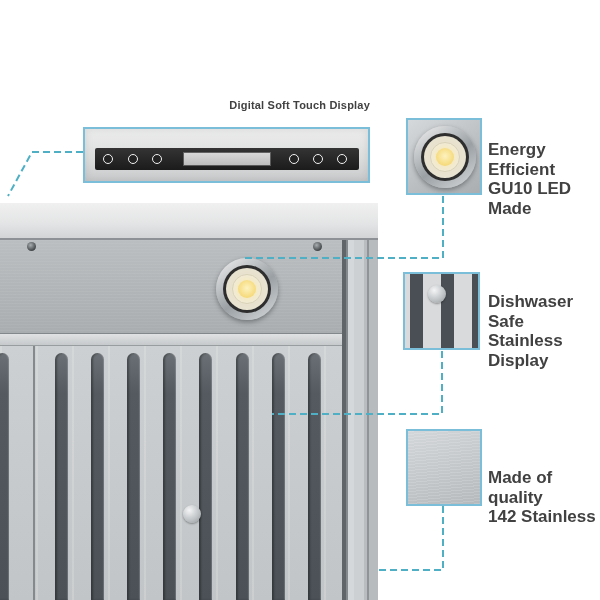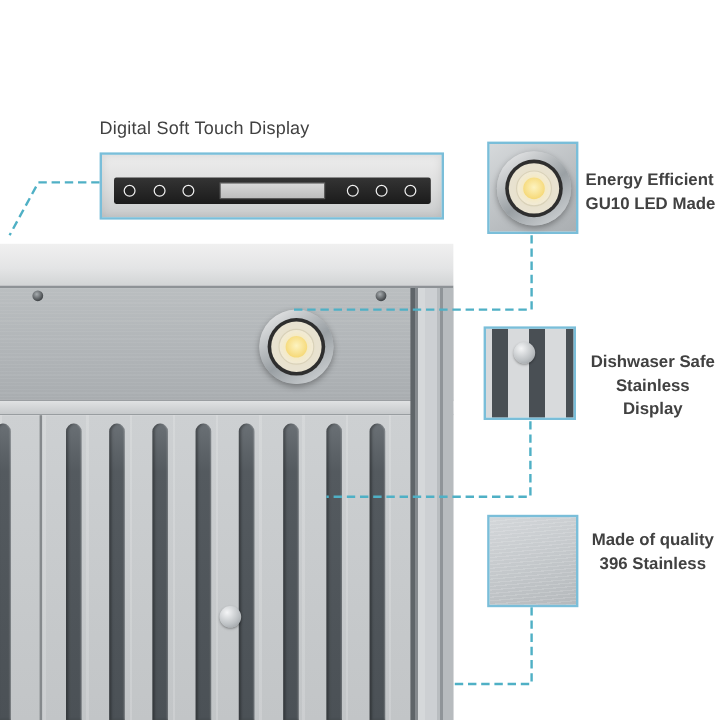--- a/index.html
+++ b/index.html
@@ -8,31 +8,31 @@
     font-family:"Liberation Sans", sans-serif;
   }
   .scene{position:absolute;inset:0;}
 
   
   .connectors{position:absolute;left:0;top:0;z-index:5;pointer-events:none;}
   .connectors polyline{fill:none;stroke:#4fb0c5;stroke-width:2;stroke-dasharray:7 4;}
 
   
   .title{
-    position:absolute;left:83px;top:99px;width:287px;text-align:left;
-    font-size:15px;font-weight:400;color:#414141;letter-spacing:.2px;z-index:6;
+    position:absolute;left:83px;top:99px;width:287px;text-align:right;
+    font-size:11px;font-weight:700;color:#414141;letter-spacing:.2px;z-index:6;
   }
   .label{
     position:absolute;left:488px;width:112px;
-    font-size:14px;line-height:19.5px;font-weight:600;color:#414141;z-index:6;
+    font-size:17px;line-height:19.5px;font-weight:600;color:#414141;z-index:6;
   }
   .label span{display:block;}
   .label-led{top:140px;}
-  .label-filters{top:292px;text-align:center;}
-  .label-stainless{top:440px;text-align:center;}
+  .label-filters{top:292px;}
+  .label-stainless{top:468px;}
 
   
   .box{position:absolute;border:2px solid #7abed9;box-sizing:border-box;z-index:10;}
   .box-display{
     left:83px;top:127px;width:287px;height:56px;
     background:linear-gradient(180deg,#ededed 0%,#dcdddd 55%,#c9cbcc 100%);
     box-shadow:inset 0 0 8px rgba(0,0,0,.10);
   }
   .panel-bar{
     position:absolute;left:10px;top:19px;width:264px;height:22px;border-radius:2px;
@@ -170,21 +170,21 @@
     <div class="knob"></div>
   </div>
   <div class="label label-filters">
     <span>Dishwaser Safe</span>
     <span>Stainless Display</span>
   </div>
 
   <div class="box box-stainless"></div>
   <div class="label label-stainless">
     <span>Made of quality</span>
-    <span>396 Stainless</span>
+    <span>142 Stainless</span>
   </div>
 
   <div class="hood">
     <div class="hood-top"></div>
     <div class="hood-panel">
       <span class="screw" style="left:27px;top:2px"></span>
       <span class="screw" style="left:313px;top:2px"></span>
     </div>
     <div class="led hood-led">
       <div class="r1"></div>

